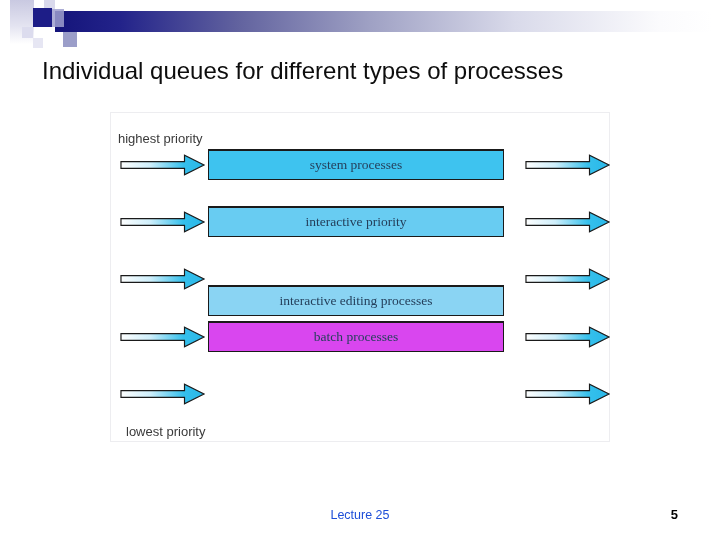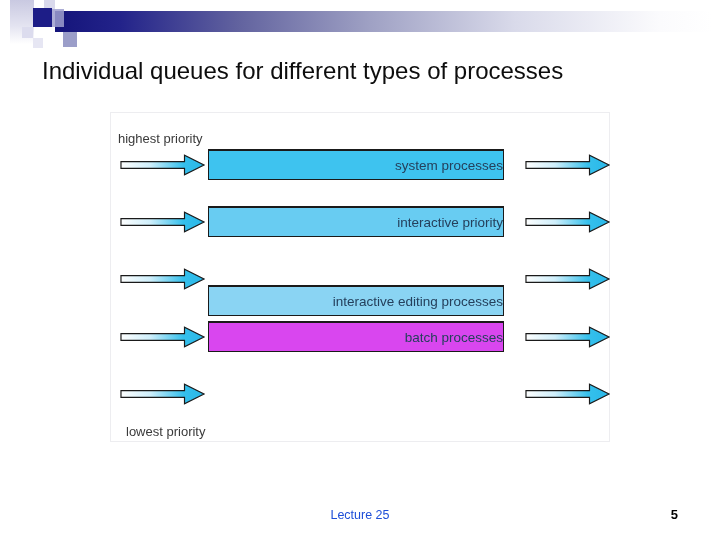--- a/index.html
+++ b/index.html
@@ -26,21 +26,21 @@
   
   .diagram{position:absolute;left:110px;top:112px;width:500px;height:330px;
     background:#ffffff;border:1px solid #ededf0;box-sizing:border-box;}
   .prio-label{position:absolute;font-size:13px;color:#3a3a3a;}
   .prio-top{left:7px;top:18px;}
   .prio-bottom{left:7px;top:311px;padding-left:8px;}
   .queue-row{position:absolute;left:0;width:100%;height:32px;}
   .r1{top:36px;}.r2{top:93px;}.r3{top:150px;}.r4{top:208px;}.r5{top:265px;}
   .queue-box{position:absolute;left:97px;top:0;width:296px;height:31px;
     border:1px solid #1a1a1a;border-top-width:2px;box-sizing:border-box;
-    display:flex;align-items:center;justify-content:flex-end;}
+    display:flex;align-items:center;justify-content:center;font-family:Liberation Serif, serif;}
   .queue-label{font-size:13.5px;color:#25405c;}
   .arrow{position:absolute;top:4px;width:86px;height:24px;}
   .arrow-left{left:9px;}
   .arrow-right{left:414px;}
   
   .footer-label{position:absolute;left:0;right:0;top:508px;text-align:center;
     font-size:12.5px;color:#1d4ed8;}
   .page-number{position:absolute;right:42px;top:507px;font-size:13px;
     font-weight:bold;color:#000;}
 </style>

